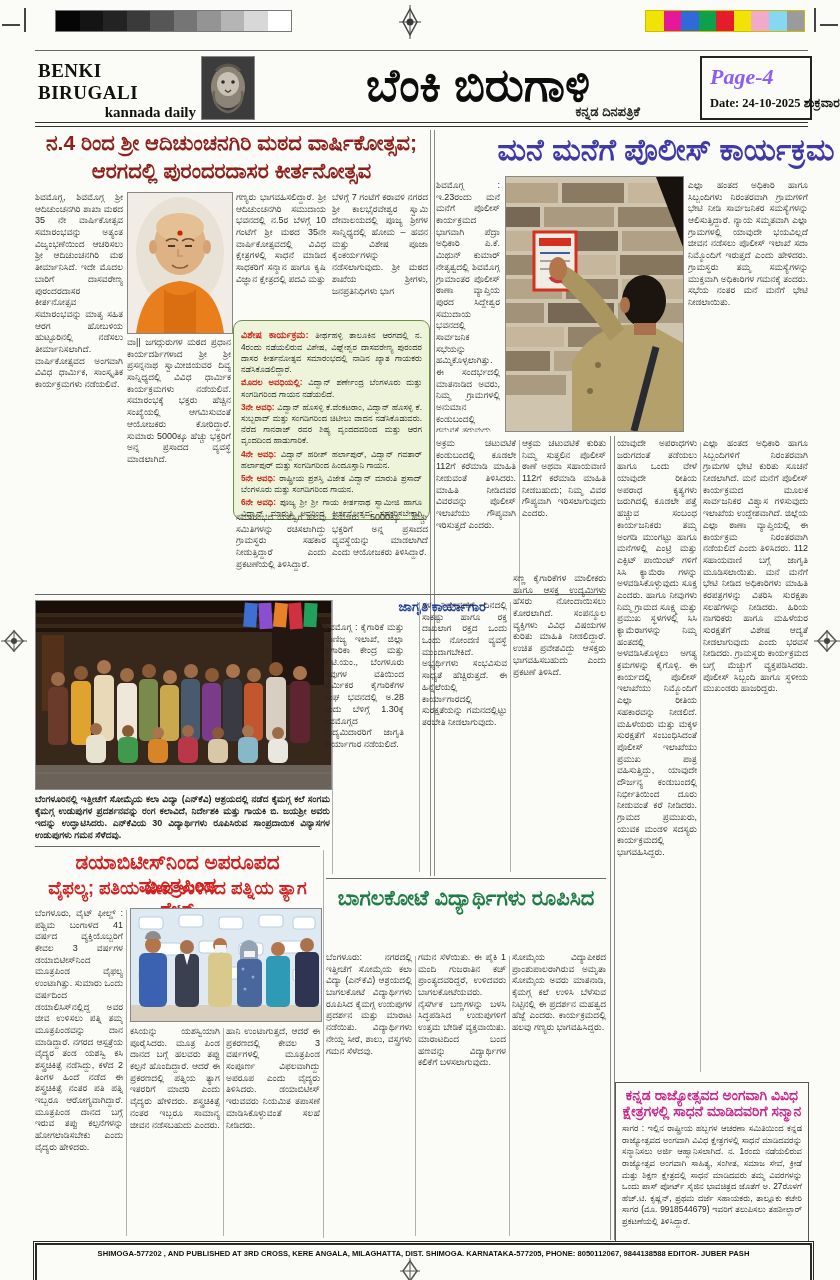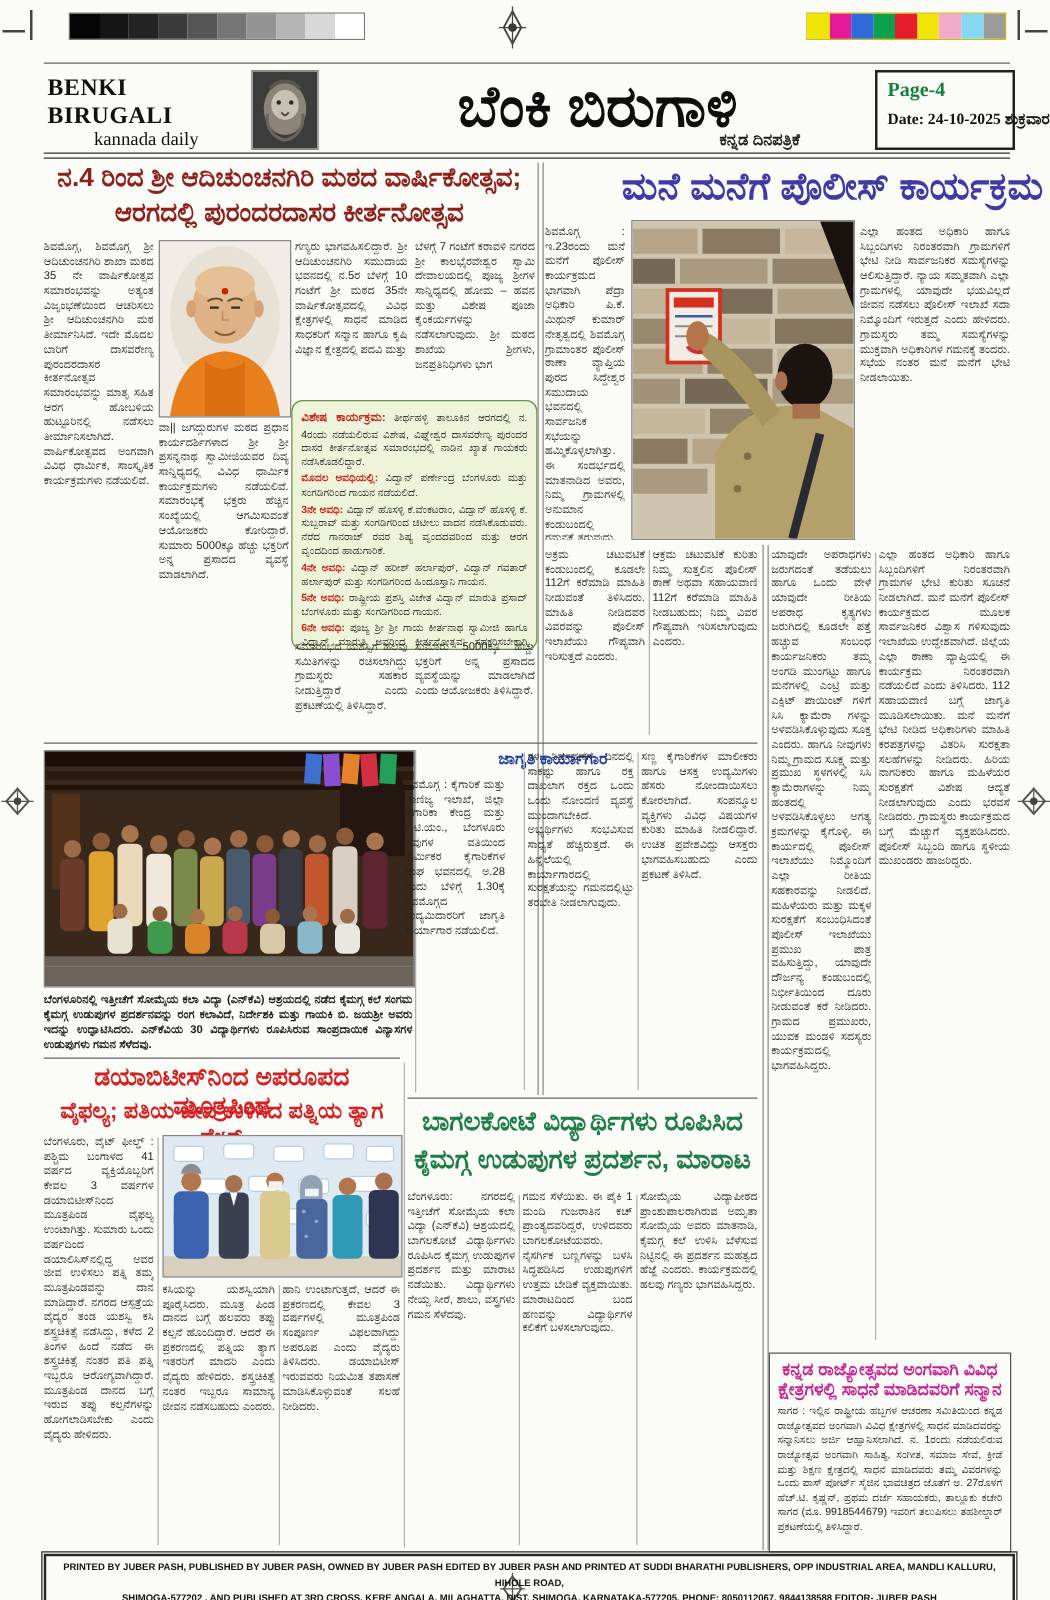--- a/index.html
+++ b/index.html
@@ -4,25 +4,25 @@
 <style>
   html,body{margin:0;padding:0;background:#e8e8e4;}
   .page{position:relative;width:840px;height:1280px;background:#fbfbf8;overflow:hidden;
         font-family:"Liberation Sans", sans-serif;color:var(--body_ink,#262626);}
   .abs{position:absolute;}
   
   .bar{position:absolute;display:flex;height:20px;border:1px solid #777;}
   .bar .swatch{flex:1 1 auto;height:100%;}
   
   .mast-left1{font-family:"Liberation Serif",serif;font-weight:bold;font-size:19px;letter-spacing:.5px;color:#111;}
-  .mast-left2{font-family:"Liberation Serif",serif;font-weight:normal;font-size:15px;text-align:center;color:#111;}
+  .mast-left2{font-family:"Liberation Serif",serif;font-weight:bold;font-size:15px;text-align:right;color:#111;}
   .mast-title{font-weight:bold;font-size:46px;line-height:1;color:#0d0d0d;text-align:center;white-space:nowrap;}
   .mast-sub{font-size:13px;font-weight:bold;color:#222;text-align:right;}
   .pagebox{border:2px solid #222;padding:6px 8px;}
-  .pagebox .pg{font-family:"Liberation Serif",serif;font-weight:bold;font-size:16px;color:#15803d;}
+  .pagebox .pg{font-family:"Liberation Serif",serif;font-weight:bold;font-size:22px;color:#8b5cf6;font-style:italic;}
   .pagebox .dt{font-family:"Liberation Serif",serif;font-weight:bold;font-size:12.5px;color:#111;margin-top:6px;white-space:nowrap;}
   .hrule2{position:absolute;height:3px;border-top:1.5px solid #333;border-bottom:1.5px solid #333;}
   .hrule{position:absolute;border-top:1px solid #666;}
   .vrule2{position:absolute;width:3px;border-left:1px solid #8a8a8a;border-right:1px solid #8a8a8a;}
   .vrule{position:absolute;width:0;border-left:1px solid #b0b0b0;}
   
   .hl{position:absolute;text-align:center;font-weight:bold;line-height:1.15;}
   .hl-maroon{color:var(--maroon_headline,#8e211b);font-size:21px;}
   .hl-indigo{color:var(--indigo_headline,#3f3aa6);font-size:30px;padding-left:44px;}
   .hl-blue{color:var(--blue_headline,#1e3d9e);font-size:13px;text-align:right;}
@@ -294,21 +294,21 @@
       <rect x="0" y="164" width="295" height="24" fill="#6b635a"></rect>
       <line x1="0" y1="172" x2="295" y2="172" stroke="#7d756b"></line>
     </svg>
   </div>
   <div class="caption" style="left:35px;top:793px;width:295px;height:50px;">ಬೆಂಗಳೂರಿನಲ್ಲಿ ಇತ್ತೀಚೆಗೆ ಸೋಮೈಯ ಕಲಾ ವಿದ್ಯಾ (ಎನ್‌ಕೆವಿ) ಆಶ್ರಯದಲ್ಲಿ ನಡೆದ ಕೈಮಗ್ಗ ಕಲೆ ಸಂಗಮ ಕೈಮಗ್ಗ ಉಡುಪುಗಳ ಪ್ರದರ್ಶನವನ್ನು ರಂಗ ಕಲಾವಿದೆ, ನಿರ್ದೇಶಕಿ ಮತ್ತು ಗಾಯಕಿ ಬಿ. ಜಯಶ್ರೀ ಅವರು ಇದನ್ನು ಉದ್ಘಾಟಿಸಿದರು. ಎನ್‌ಕೆವಿಯ 30 ವಿದ್ಯಾರ್ಥಿಗಳು ರೂಪಿಸಿರುವ ಸಾಂಪ್ರದಾಯಿಕ ವಿನ್ಯಾಸಗಳ ಉಡುಪುಗಳು ಗಮನ ಸೆಳೆದವು.</div>
 
   <div class="vrule" style="left:332px;top:600px;height:274px;"></div>
   <div class="hl hl-blue" style="left:336px;top:600px;width:150px;">ಜಾಗೃತಿ ಕಾರ್ಯಾಗಾರ</div>
   <div class="tcol" style="left:324px;top:622px;width:80px;height:252px;">ಶಿವಮೊಗ್ಗ : ಕೈಗಾರಿಕೆ ಮತ್ತು ವಾಣಿಜ್ಯ ಇಲಾಖೆ, ಜಿಲ್ಲಾ ಕೈಗಾರಿಕಾ ಕೇಂದ್ರ ಮತ್ತು ಕೆ.ಟಿ.ಯಂ., ಬೆಂಗಳೂರು ಇವುಗಳ ವತಿಯಿಂದ ಕಾರ್ಮಿಕರ ಕೈಗಾರಿಕೆಗಳ ಸಂಘ ಭವನದಲ್ಲಿ ಅ.28 ರಂದು ಬೆಳಿಗ್ಗೆ 1.30ಕ್ಕೆ ಶಿವಮೊಗ್ಗದ ಉದ್ಯಮಿದಾರರಿಗೆ ಜಾಗೃತಿ ಕಾರ್ಯಾಗಾರ ನಡೆಯಲಿದೆ.</div>
   <div class="tcol" style="left:422px;top:600px;width:85px;height:274px;">ಗಳ ನಿರ್ವಹಣೆಗೆ ದಿನದಲ್ಲಿ ಸಾಕಷ್ಟು ಹಾಗೂ ರಕ್ತ ದಾಖಲಾಗ ರಕ್ತದ ಒಂದು ಒಂದು ನೋಂದಣಿ ವ್ಯವಸ್ಥೆ ಮುಂದಾಗಬೇಕಿದೆ. ಅಭ್ಯರ್ಥಿಗಳು ಸಂಭವಿಸುವ ಸಾಧ್ಯತೆ ಹೆಚ್ಚಿರುತ್ತದೆ. ಈ ಹಿನ್ನೆಲೆಯಲ್ಲಿ ಕಾರ್ಯಾಗಾರದಲ್ಲಿ ಸುರಕ್ಷತೆಯನ್ನು ಗಮನದಲ್ಲಿಟ್ಟು ತರಬೇತಿ ನೀಡಲಾಗುವುದು.</div>
-  <div class="tcol" style="left:513px;top:600px;width:93px;height:274px;">ಸಣ್ಣ ಕೈಗಾರಿಕೆಗಳ ಮಾಲೀಕರು ಹಾಗೂ ಆಸಕ್ತ ಉದ್ಯಮಿಗಳು ಹೆಸರು ನೋಂದಾಯಿಸಲು ಕೋರಲಾಗಿದೆ. ಸಂಪನ್ಮೂಲ ವ್ಯಕ್ತಿಗಳು ವಿವಿಧ ವಿಷಯಗಳ ಕುರಿತು ಮಾಹಿತಿ ನೀಡಲಿದ್ದಾರೆ. ಉಚಿತ ಪ್ರವೇಶವಿದ್ದು ಆಸಕ್ತರು ಭಾಗವಹಿಸಬಹುದು ಎಂದು ಪ್ರಕಟಣೆ ತಿಳಿಸಿದೆ.</div>
+  <div class="tcol" style="left:513px;top:573px;width:93px;height:274px;">ಸಣ್ಣ ಕೈಗಾರಿಕೆಗಳ ಮಾಲೀಕರು ಹಾಗೂ ಆಸಕ್ತ ಉದ್ಯಮಿಗಳು ಹೆಸರು ನೋಂದಾಯಿಸಲು ಕೋರಲಾಗಿದೆ. ಸಂಪನ್ಮೂಲ ವ್ಯಕ್ತಿಗಳು ವಿವಿಧ ವಿಷಯಗಳ ಕುರಿತು ಮಾಹಿತಿ ನೀಡಲಿದ್ದಾರೆ. ಉಚಿತ ಪ್ರವೇಶವಿದ್ದು ಆಸಕ್ತರು ಭಾಗವಹಿಸಬಹುದು ಎಂದು ಪ್ರಕಟಣೆ ತಿಳಿಸಿದೆ.</div>
   <div class="vrule" style="left:419px;top:602px;height:270px;"></div>
   <div class="vrule" style="left:510px;top:602px;height:270px;"></div>
 
   <div class="hrule" style="left:35px;top:846px;width:285px;"></div>
   <div class="hl hl-red" style="left:35px;top:851px;width:285px;">ಡಯಾಬಿಟೀಸ್‌ನಿಂದ ಅಪರೂಪದ ಮೂತ್ರಪಿಂಡ</div>
   <div class="hl hl-red" style="left:35px;top:878px;width:285px;font-size:18px;">ವೈಫಲ್ಯ; ಪತಿಯ ಜೀವ ಉಳಿಸಿದ ಪತ್ನಿಯ ತ್ಯಾಗ ಗ್ರೇಟ್</div>
   <div class="tcol" style="left:35px;top:908px;width:88px;height:330px;">ಬೆಂಗಳೂರು, ವೈಟ್ ಫೀಲ್ಡ್ : ಪಶ್ಚಿಮ ಬಂಗಾಳದ 41 ವರ್ಷದ ವ್ಯಕ್ತಿಯೊಬ್ಬರಿಗೆ ಕೇವಲ 3 ವರ್ಷಗಳ ಡಯಾಬಿಟೀಸ್‌ನಿಂದ ಮೂತ್ರಪಿಂಡ ವೈಫಲ್ಯ ಉಂಟಾಗಿತ್ತು. ಸುಮಾರು ಒಂದು ವರ್ಷದಿಂದ ಡಯಾಲಿಸಿಸ್‌ನಲ್ಲಿದ್ದ ಅವರ ಜೀವ ಉಳಿಸಲು ಪತ್ನಿ ತಮ್ಮ ಮೂತ್ರಪಿಂಡವನ್ನು ದಾನ ಮಾಡಿದ್ದಾರೆ. ನಗರದ ಆಸ್ಪತ್ರೆಯ ವೈದ್ಯರ ತಂಡ ಯಶಸ್ವಿ ಕಸಿ ಶಸ್ತ್ರಚಿಕಿತ್ಸೆ ನಡೆಸಿದ್ದು, ಕಳೆದ 2 ತಿಂಗಳ ಹಿಂದೆ ನಡೆದ ಈ ಶಸ್ತ್ರಚಿಕಿತ್ಸೆ ನಂತರ ಪತಿ ಪತ್ನಿ ಇಬ್ಬರೂ ಆರೋಗ್ಯವಾಗಿದ್ದಾರೆ. ಮೂತ್ರಪಿಂಡ ದಾನದ ಬಗ್ಗೆ ಇರುವ ತಪ್ಪು ಕಲ್ಪನೆಗಳನ್ನು ಹೋಗಲಾಡಿಸಬೇಕು ಎಂದು ವೈದ್ಯರು ಹೇಳಿದರು.</div>
   <div class="vrule" style="left:126px;top:910px;height:326px;"></div>
   <div class="photo" style="left:130px;top:908px;width:190px;height:112px;">
     <svg width="190" height="112" viewBox="0 0 190 112">
@@ -352,31 +352,29 @@
       </g>
     </svg>
   </div>
   <div class="tcol" style="left:130px;top:1026px;width:90px;height:212px;">ಕಸಿಯನ್ನು ಯಶಸ್ವಿಯಾಗಿ ಪೂರೈಸಿದರು. ಮೂತ್ರ ಪಿಂಡ ದಾನದ ಬಗ್ಗೆ ಹಲವರು ತಪ್ಪು ಕಲ್ಪನೆ ಹೊಂದಿದ್ದಾರೆ. ಆದರೆ ಈ ಪ್ರಕರಣದಲ್ಲಿ ಪತ್ನಿಯ ತ್ಯಾಗ ಇತರರಿಗೆ ಮಾದರಿ ಎಂದು ವೈದ್ಯರು ಹೇಳಿದರು. ಶಸ್ತ್ರಚಿಕಿತ್ಸೆ ನಂತರ ಇಬ್ಬರೂ ಸಾಮಾನ್ಯ ಜೀವನ ನಡೆಸಬಹುದು ಎಂದರು.</div>
   <div class="tcol" style="left:226px;top:1026px;width:94px;height:212px;">ಹಾನಿ ಉಂಟಾಗುತ್ತದೆ, ಆದರೆ ಈ ಪ್ರಕರಣದಲ್ಲಿ ಕೇವಲ 3 ವರ್ಷಗಳಲ್ಲಿ ಮೂತ್ರಪಿಂಡ ಸಂಪೂರ್ಣ ವಿಫಲವಾಗಿದ್ದು ಅಪರೂಪ ಎಂದು ವೈದ್ಯರು ತಿಳಿಸಿದರು. ಡಯಾಬಿಟೀಸ್ ಇರುವವರು ನಿಯಮಿತ ತಪಾಸಣೆ ಮಾಡಿಸಿಕೊಳ್ಳುವಂತೆ ಸಲಹೆ ನೀಡಿದರು.</div>
   <div class="vrule" style="left:223px;top:1028px;height:208px;"></div>
 
   <div class="vrule" style="left:323px;top:850px;height:388px;"></div>
   <div class="hrule" style="left:326px;top:878px;width:280px;"></div>
   <div class="hl hl-green" style="left:326px;top:886px;width:280px;">ಬಾಗಲಕೋಟೆ ವಿದ್ಯಾರ್ಥಿಗಳು ರೂಪಿಸಿದ</div>
-  <div class="hl hl-green" style="left:326px;top:916px;width:280px;">ಕೈಮಗ್ಗ ಉಡುಪುಗಳ ಪ್ರದರ್ಶನ, ಮಾರಾಟ</div>
   <div class="tcol" style="left:326px;top:952px;width:86px;height:286px;">ಬೆಂಗಳೂರು: ನಗರದಲ್ಲಿ ಇತ್ತೀಚೆಗೆ ಸೋಮೈಯ ಕಲಾ ವಿದ್ಯಾ (ಎನ್‌ಕೆವಿ) ಆಶ್ರಯದಲ್ಲಿ ಬಾಗಲಕೋಟೆ ವಿದ್ಯಾರ್ಥಿಗಳು ರೂಪಿಸಿದ ಕೈಮಗ್ಗ ಉಡುಪುಗಳ ಪ್ರದರ್ಶನ ಮತ್ತು ಮಾರಾಟ ನಡೆಯಿತು. ವಿದ್ಯಾರ್ಥಿಗಳು ನೇಯ್ದ ಸೀರೆ, ಶಾಲು, ವಸ್ತ್ರಗಳು ಗಮನ ಸೆಳೆದವು.</div>
   <div class="tcol" style="left:418px;top:952px;width:88px;height:286px;">ಗಮನ ಸೆಳೆಯಿತು. ಈ ಪೈಕಿ 1 ಮಂದಿ ಗುಜರಾತಿನ ಕಚ್ ಪ್ರಾಂತ್ಯದವರಿದ್ದರೆ, ಉಳಿದವರು ಬಾಗಲಕೋಟೆಯವರು. ನೈಸರ್ಗಿಕ ಬಣ್ಣಗಳನ್ನು ಬಳಸಿ ಸಿದ್ಧಪಡಿಸಿದ ಉಡುಪುಗಳಿಗೆ ಉತ್ತಮ ಬೇಡಿಕೆ ವ್ಯಕ್ತವಾಯಿತು. ಮಾರಾಟದಿಂದ ಬಂದ ಹಣವನ್ನು ವಿದ್ಯಾರ್ಥಿಗಳ ಕಲಿಕೆಗೆ ಬಳಸಲಾಗುವುದು.</div>
   <div class="tcol" style="left:512px;top:952px;width:94px;height:286px;">ಸೋಮೈಯ ವಿದ್ಯಾಪೀಠದ ಪ್ರಾಂಶುಪಾಲರಾಗಿರುವ ಅಮೃತಾ ಸೋಮೈಯ ಅವರು ಮಾತನಾಡಿ, ಕೈಮಗ್ಗ ಕಲೆ ಉಳಿಸಿ ಬೆಳೆಸುವ ನಿಟ್ಟಿನಲ್ಲಿ ಈ ಪ್ರದರ್ಶನ ಮಹತ್ವದ ಹೆಜ್ಜೆ ಎಂದರು. ಕಾರ್ಯಕ್ರಮದಲ್ಲಿ ಹಲವು ಗಣ್ಯರು ಭಾಗವಹಿಸಿದ್ದರು.</div>
   <div class="vrule" style="left:415px;top:956px;height:280px;"></div>
   <div class="vrule" style="left:509px;top:956px;height:280px;"></div>
 
   <div class="sbox" style="left:615px;top:1082px;width:180px;height:150px;">
     <div class="hl hl-magenta" style="position:static;">ಕನ್ನಡ ರಾಜ್ಯೋತ್ಸವದ ಅಂಗವಾಗಿ ವಿವಿಧ</div>
     <div class="hl hl-magenta" style="position:static;">ಕ್ಷೇತ್ರಗಳಲ್ಲಿ ಸಾಧನೆ ಮಾಡಿದವರಿಗೆ ಸನ್ಮಾನ</div>
     <div class="sbody">ಸಾಗರ : ಇಲ್ಲಿನ ರಾಷ್ಟ್ರೀಯ ಹಬ್ಬಗಳ ಆಚರಣಾ ಸಮಿತಿಯಿಂದ ಕನ್ನಡ ರಾಜ್ಯೋತ್ಸವದ ಅಂಗವಾಗಿ ವಿವಿಧ ಕ್ಷೇತ್ರಗಳಲ್ಲಿ ಸಾಧನೆ ಮಾಡಿದವರನ್ನು ಸನ್ಮಾನಿಸಲು ಅರ್ಜಿ ಆಹ್ವಾನಿಸಲಾಗಿದೆ. ನ. 1ರಂದು ನಡೆಯಲಿರುವ ರಾಜ್ಯೋತ್ಸವ ಅಂಗವಾಗಿ ಸಾಹಿತ್ಯ, ಸಂಗೀತ, ಸಮಾಜ ಸೇವೆ, ಕ್ರೀಡೆ ಮತ್ತು ಶಿಕ್ಷಣ ಕ್ಷೇತ್ರದಲ್ಲಿ ಸಾಧನೆ ಮಾಡಿದವರು ತಮ್ಮ ವಿವರಗಳನ್ನು ಒಂದು ಪಾಸ್ ಪೋರ್ಟ್ ಸೈಜಿನ ಭಾವಚಿತ್ರದ ಜೊತೆಗೆ ಅ. 27ರೊಳಗೆ ಹೆಚ್.ಟಿ. ಕೃಷ್ಣನ್, ಪ್ರಥಮ ದರ್ಜೆ ಸಹಾಯಕರು, ತಾಲ್ಲೂಕು ಕಚೇರಿ ಸಾಗರ (ಮೊ. 9918544679) ಇವರಿಗೆ ತಲುಪಿಸಲು ತಹಶೀಲ್ದಾರ್ ಪ್ರಕಟಣೆಯಲ್ಲಿ ತಿಳಿಸಿದ್ದಾರೆ.</div>
   </div>
 
   <div class="footerbox" style="left:35px;top:1243px;width:773px;height:32px;">
-    <div>PRINTED BY JUBER PASH, PUBLISHED BY JUBER PASH, OWNED BY JUBER PASH EDITED BY JUBER PASH AND PRINTED AT SUDDI BHARATHI PUBLISHERS, OPP INDUSTRIAL AREA, MANDLI KALLURU, HIHOLE ROAD,</div>
     <div>SHIMOGA-577202 , AND PUBLISHED AT 3RD CROSS, KERE ANGALA, MILAGHATTA, DIST. SHIMOGA. KARNATAKA-577205, PHONE: 8050112067, 9844138588 EDITOR- JUBER PASH</div>
   </div>
 
 </div>
 
 </body></html>

